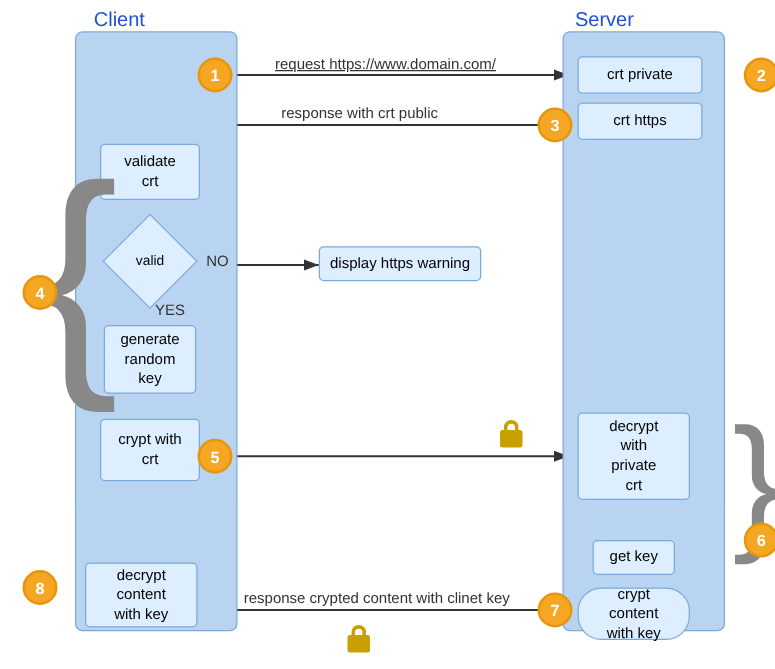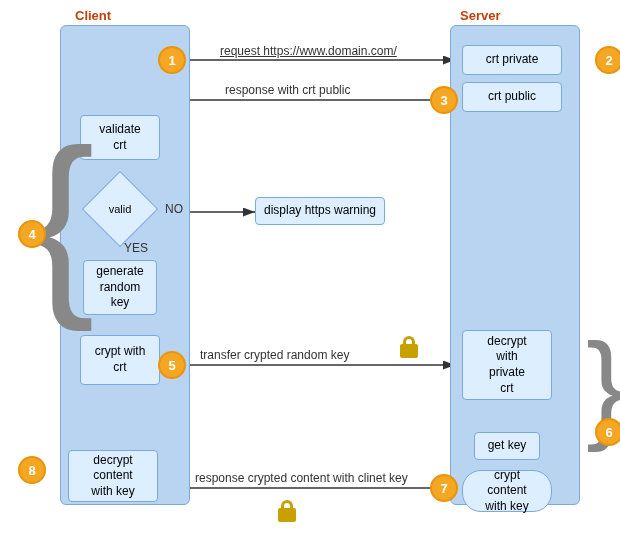--- a/index.html
+++ b/index.html
@@ -12,23 +12,23 @@
       position: relative;
       overflow: hidden;
     }
     .diagram {
       position: relative;
       width: 620px;
       height: 535px;
     }
     
     .area-label {
-      font-size: 13px;
-      font-weight: bold;
-      color: #c2410c;
+      font-size: 16px;
+      font-weight: normal;
+      color: #1d4ed8;
       position: absolute;
     }
     
     .panel {
       position: absolute;
       background: #b8d4f0;
       border: 1px solid #7aaadc;
       border-radius: 6px;
     }
     
@@ -172,21 +172,21 @@
   </div>
 
   <div class="box" style="top:260px; left:83px; width:74px; height:55px;">generate<br>random<br>key</div>
 
   <div class="box" style="top:335px; left:80px; width:80px; height:50px;">crypt with<br>crt</div>
 
   <div class="box" style="top:450px; left:68px; width:90px; height:52px;">decrypt<br>content<br>with key</div>
 
   <div class="box" style="top:45px; left:462px; width:100px; height:30px;">crt private</div>
 
-  <div class="box" style="top:82px; left:462px; width:100px; height:30px;">crt public</div>
+  <div class="box" style="top:82px; left:462px; width:100px; height:30px;">crt https</div>
 
   <div class="box" style="top:330px; left:462px; width:90px; height:70px;">decrypt<br>with<br>private<br>crt</div>
 
   <div class="box" style="top:432px; left:474px; width:66px; height:28px;">get key</div>
 
   <div class="box" style="top:470px; left:462px; width:90px; height:42px;border-radius:19px;">crypt<br>content<br>with key</div>
 
   <div class="box" style="top:197px; left:255px; width:130px; height:28px;">display https warning</div>
 
   <div class="step-circle" style="top:46px; left:158px;">
@@ -215,21 +215,20 @@
   </div>
 
   <div class="arrow-label" style="top:44px; left:220px;text-decoration:underline;">request https://www.domain.com/</div>
 
   <div class="arrow-label" style="top:83px; left:225px;">response with crt public</div>
 
   <div class="arrow-label" style="top:202px; left:165px;">NO</div>
 
   <div class="arrow-label" style="top:241px; left:124px;">YES</div>
 
-  <div class="arrow-label" style="top:348px; left:200px;">transfer crypted random key</div>
 
   <div class="arrow-label" style="top:471px; left:195px;">response crypted content with clinet key</div>
 
   <div class="lock-icon" style="top:336px; left:400px;">
     <div class="lock-shackle"></div>
     <div class="lock-body"></div>
   </div>
 
   <div class="lock-icon" style="top:500px; left:278px;">
     <div class="lock-shackle"></div>

